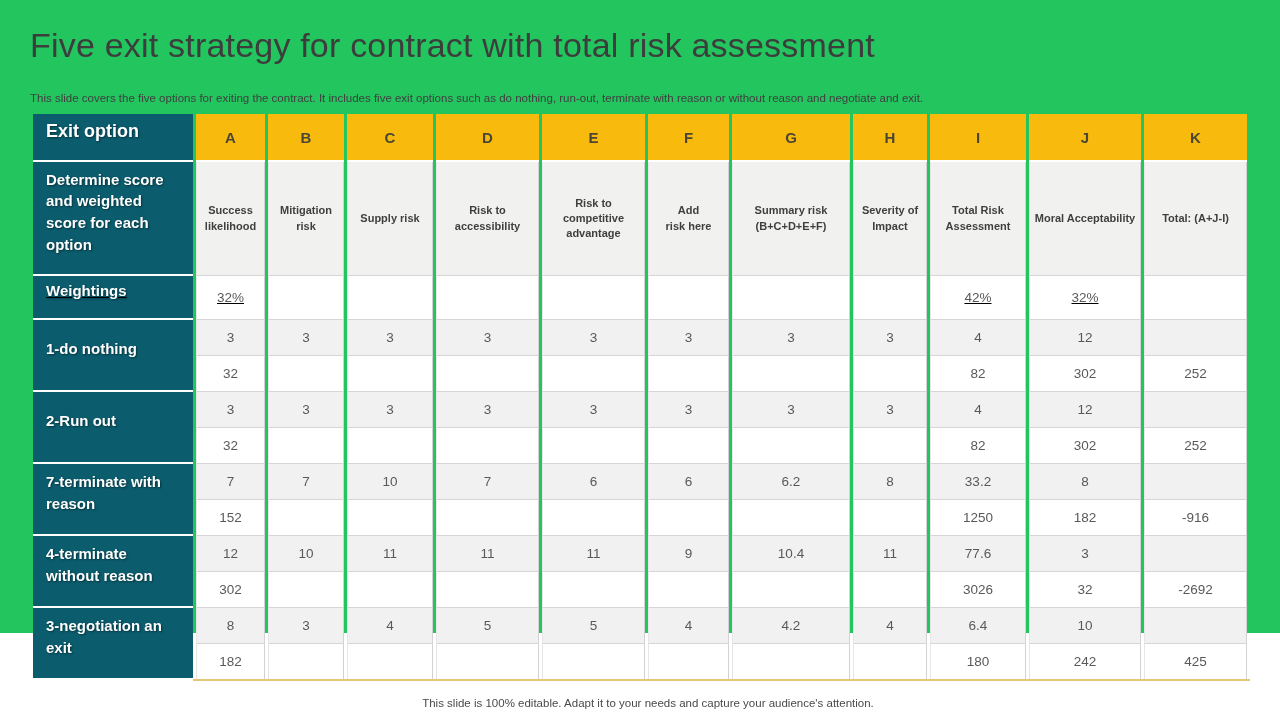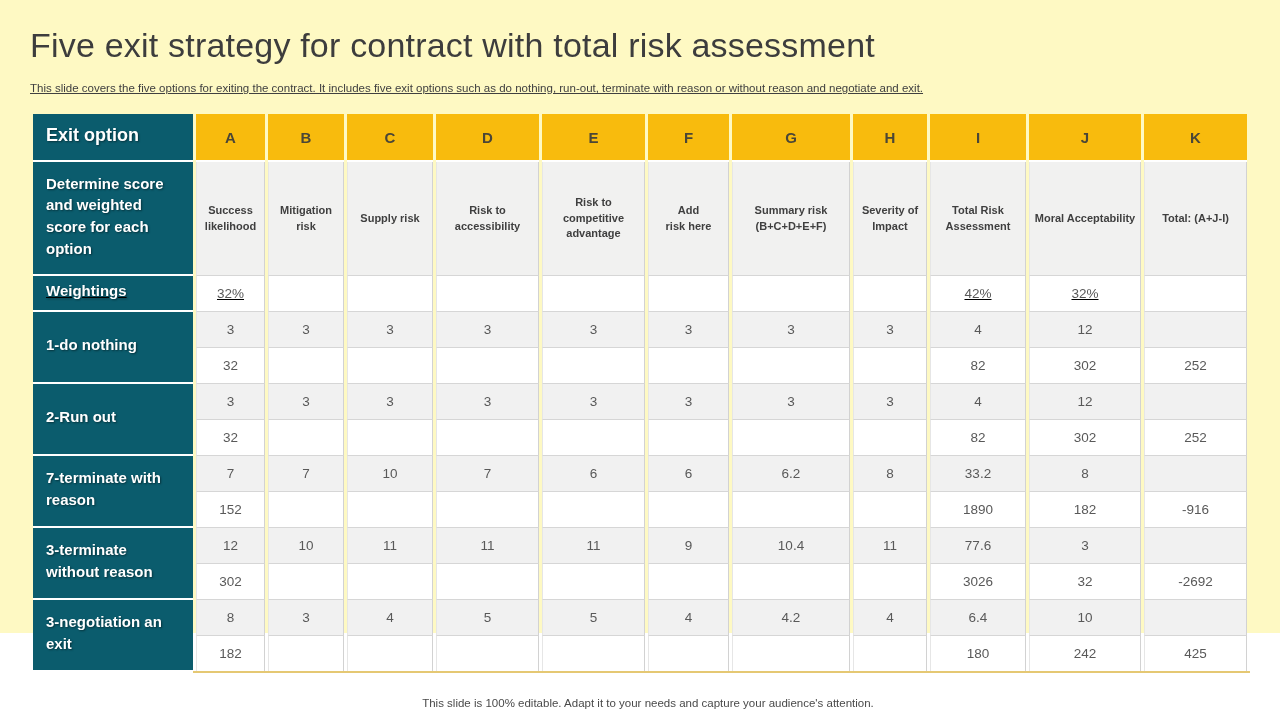--- a/index.html
+++ b/index.html
@@ -1,30 +1,30 @@
 <!DOCTYPE html>
 <html><head>
 <meta charset="utf-8">
 <style>
   * { margin:0; padding:0; box-sizing:border-box; }
   html,body { width:1280px; height:720px; background:#ffffff; overflow:hidden;
               font-family:"Liberation Sans", sans-serif; }
-  .slide { position:relative; width:1280px; height:633px; background:#fef9c3; }
+  .slide { position:relative; width:1280px; height:633px; background:#22c55e; }
 
   .title { position:absolute; left:30px; top:26px; font-size:34px; font-weight:400;
            color:#3d3d3d; letter-spacing:.2px; }
-  .subtitle { position:absolute; left:30px; top:82px; font-size:11.5px; color:#404040;text-decoration:underline; }
+  .subtitle { position:absolute; left:30px; top:92px; font-size:11.5px; color:#404040; }
 
   .table-wrap { position:absolute; left:30px; top:114px; width:1220px; }
   table { border-collapse:separate; border-spacing:3px 0; table-layout:fixed; width:1220px; }
 
   th, td { overflow:hidden; }
 
   .teal { background:#0b5c6d; color:#ffffff; text-align:left; vertical-align:middle;
-          padding:4px 10px 8px 13px; font-weight:bold; font-size:15px; line-height:1.45;
+          padding:4px 10px 16px 13px; font-weight:bold; font-size:15px; line-height:1.45;
           text-shadow:1px 1px 2px rgba(0,0,0,.45); border-bottom:2px solid #ffffff; }
   .corner { font-size:18px; }
 
   .letter { background:#f8bb0d; color:#4a4637; font-weight:bold; font-size:15px;
             text-align:center; vertical-align:middle; border-bottom:2px solid #ffffff; }
 
   .crit { background:#f1f1f0; color:#3f3f3f; font-weight:bold; font-size:11px;
           text-align:center; vertical-align:middle; line-height:1.4;
           white-space:pre-line; padding:4px 3px;
           border-left:1px solid #e6e6e6; border-right:1px solid #d2d2d2;
@@ -187,26 +187,26 @@
           </tr>
           <tr class="sub">
             <td class="num white">152</td>
             <td class="num white"></td>
             <td class="num white"></td>
             <td class="num white"></td>
             <td class="num white"></td>
             <td class="num white"></td>
             <td class="num white"></td>
             <td class="num white"></td>
-            <td class="num white">1890</td>
+            <td class="num white">1250</td>
             <td class="num white">182</td>
             <td class="num white">-916</td>
           </tr>
           <tr class="sub">
-            <th class="teal" rowspan="2">3-terminate without reason</th>
+            <th class="teal" rowspan="2">4-terminate without reason</th>
             <td class="num gray">12</td>
             <td class="num gray">10</td>
             <td class="num gray">11</td>
             <td class="num gray">11</td>
             <td class="num gray">11</td>
             <td class="num gray">9</td>
             <td class="num gray">10.4</td>
             <td class="num gray">11</td>
             <td class="num gray">77.6</td>
             <td class="num gray">3</td>

